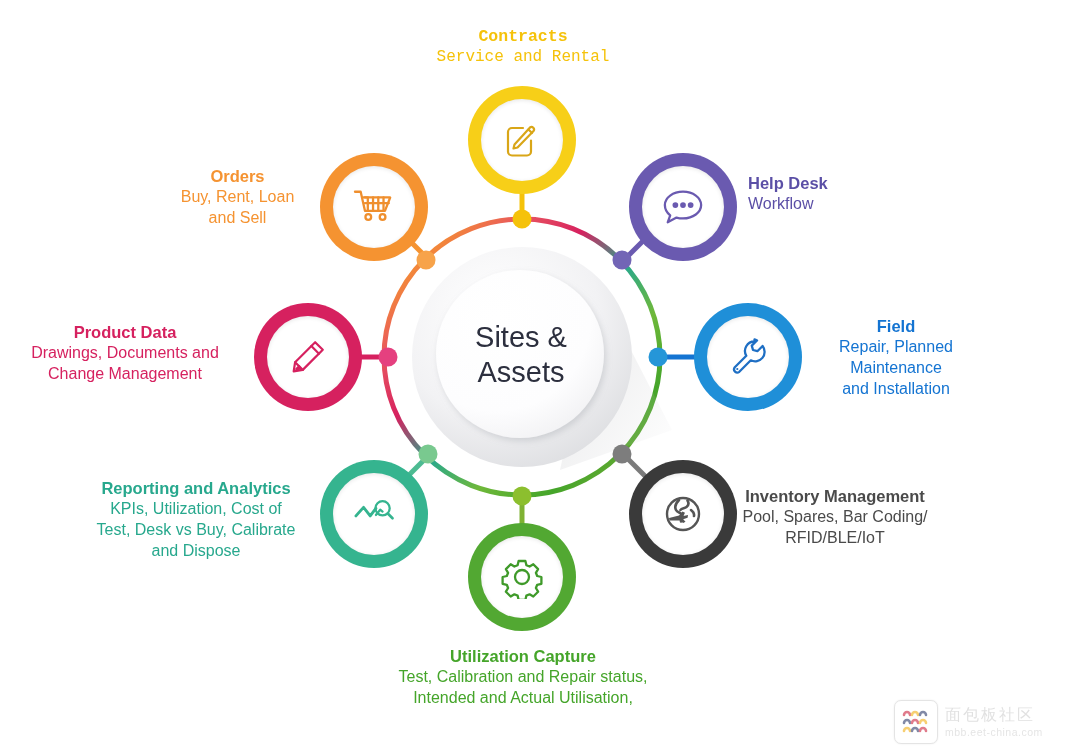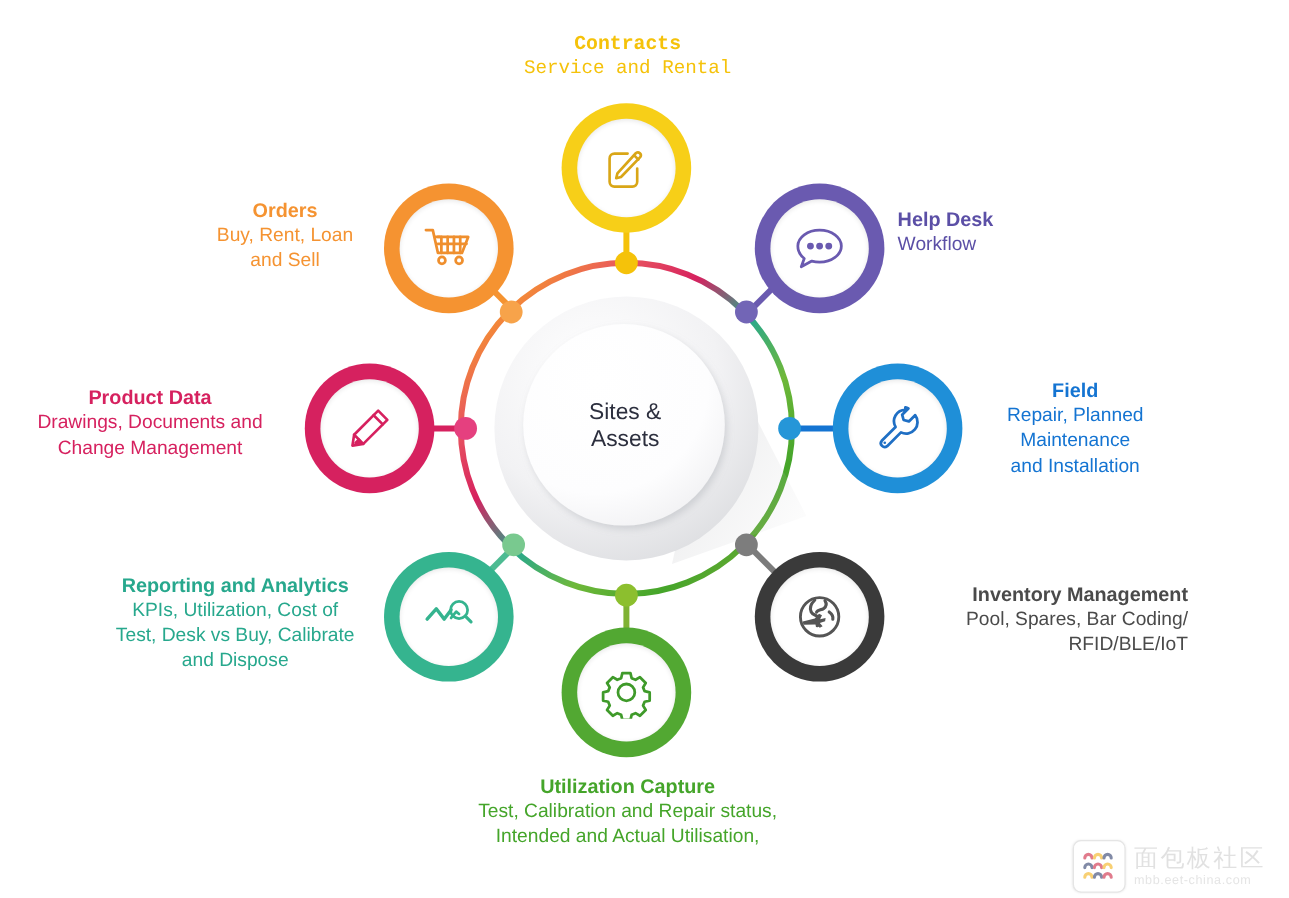--- a/index.html
+++ b/index.html
@@ -9,37 +9,37 @@
   .label{position:absolute;text-align:center;line-height:1.30;}
   .label .ttl{font-weight:bold;font-size:16.5px;display:block;white-space:nowrap;}
   .label .sub{font-size:16px;display:block;}
 
   .lbl-contracts{left:398px;top:26px;width:250px;font-family:Liberation Mono, monospace;}
   .lbl-orders{left:150px;top:166px;width:175px;}
   .lbl-helpdesk{left:748px;top:173px;width:180px;text-align:left;}
   .lbl-product{left:2px;top:322px;width:246px;}
   .lbl-field{left:800px;top:316px;width:192px;}
   .lbl-reporting{left:70px;top:478px;width:252px;}
-  .lbl-inventory{left:740px;top:486px;width:250px;text-align:right;}
+  .lbl-inventory{left:710px;top:486px;width:250px;}
   .lbl-utilization{left:356px;top:646px;width:334px;}
 
   .node{position:absolute;border-radius:50%;display:flex;align-items:center;justify-content:center;}
   .node .inner{position:absolute;border-radius:50%;background:#fff;display:flex;align-items:center;justify-content:center;
     box-shadow:0 1px 4px rgba(0,0,0,.10) inset;}
   .node svg{display:block;}
 
   .watermark{position:absolute;left:894px;top:700px;width:172px;height:44px;display:flex;align-items:center;opacity:.55;}
   .wm-logo{width:42px;height:42px;border-radius:7px;background:#fff;border:1px solid #cfcfcf;
      display:flex;align-items:center;justify-content:center;box-shadow:0 0 2px rgba(0,0,0,.15);}
   .wm-txt{margin-left:7px;display:flex;flex-direction:column;justify-content:center;}
-  .wm-cn{font-size:20px;color:#c9c9c9;letter-spacing:2px;line-height:1;font-family:"DejaVu Sans",sans-serif;}
+  .wm-cn{font-size:16px;color:#c9c9c9;letter-spacing:2px;line-height:1;font-family:"DejaVu Sans",sans-serif;}
   .wm-en{font-size:10.5px;color:#cfcfcf;letter-spacing:.5px;line-height:1;margin-top:4px;}
 
   .hub-text{position:absolute;left:0;top:0;width:100%;height:100%;display:flex;flex-direction:column;
-     align-items:center;justify-content:center;color:#2c2f3e;font-size:19px;line-height:1.22;text-align:center;}
+     align-items:center;justify-content:center;color:#2c2f3e;font-size:29px;line-height:1.22;text-align:center;}
 </style>
 </head>
 <body>
 
 <div id="stage">
 
   <svg width="1074" height="748" style="position:absolute;left:0;top:0;">
     <defs>
       <linearGradient id="gRing" x1="0" y1="0" x2="1" y2="1">
         <stop offset="0%" stop-color="#f5c20a"></stop>

